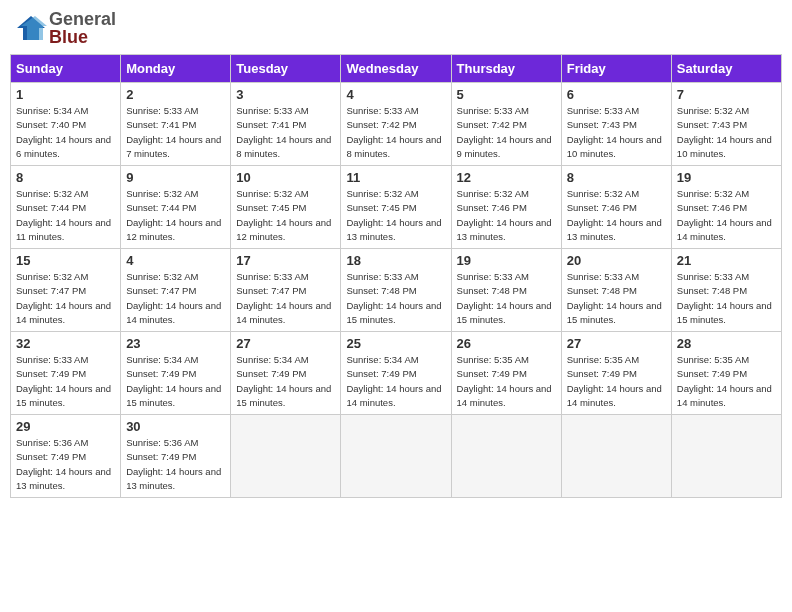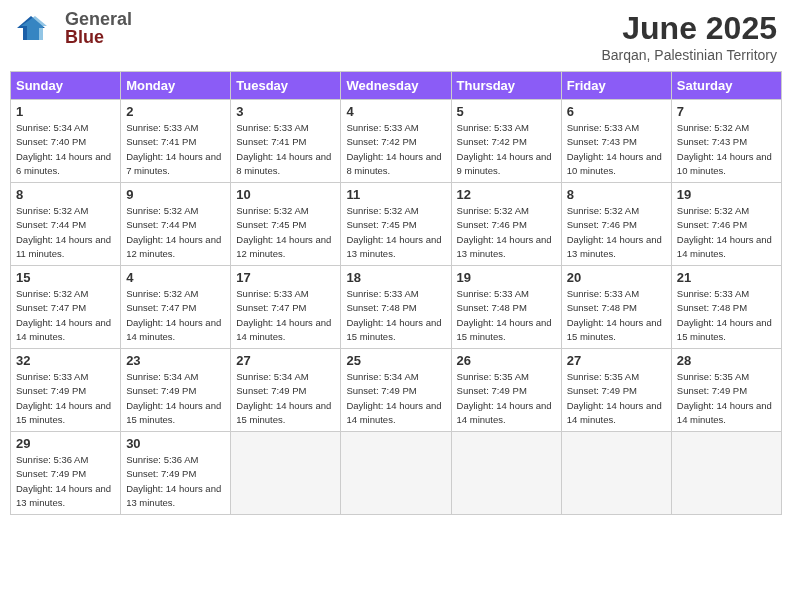--- a/index.html
+++ b/index.html
@@ -13,21 +13,21 @@
     .header {
       display: flex;
       justify-content: space-between;
       align-items: flex-start;
       margin-bottom: 8px;
       padding: 0 5px;
     }
     .logo {
       display: flex;
       align-items: center;
-      gap: 18px;
+      gap: 2px;
     }
     .logo-text {
       display: flex;
       flex-direction: column;
       font-size: 18px;
       font-weight: bold;
       line-height: 1;
     }
     .logo-general { color: #555; }
     .logo-blue { color: #7f1d1d; }
@@ -45,21 +45,21 @@
     }
     .location {
       font-size: 14px;
       color: #555;
     }
     .calendar {
       width: 100%;
       border-collapse: collapse;
     }
     .calendar th {
-      background: #8b5cf6;
+      background: #6d28d9;
       color: #fff;
       font-size: 13px;
       font-weight: bold;
       padding: 6px 5px;
       text-align: left;
       border: 1px solid #ccc;
     }
     .calendar td {
       border: 1px solid #ccc;
       vertical-align: top;
@@ -90,24 +90,20 @@
 <div class="header">
   <div class="logo">
     <svg class="logo-icon" viewBox="0 0 32 28">
       <polygon points="16,2 30,14 24,14 24,26 8,26 8,14 2,14" fill="#1a5fa8"></polygon>
       <polygon points="20,2 32,12 28,12 28,26 12,26 12,12 6,12" fill="#4a9fd4" opacity="0.6"></polygon>
     </svg>
     <div class="logo-text">
       <span class="logo-general">General</span>
       <span class="logo-blue">Blue</span>
     </div>
-  </div>
-  <div class="title-block">
-    <div class="month-title">June 2025</div>
-    <div class="location">Barqan, Palestinian Territory</div>
   </div>
 </div>
 
 <table class="calendar">
   <thead>
     <tr>
       <th>Sunday</th>
       <th>Monday</th>
       <th>Tuesday</th>
       <th>Wednesday</th>

